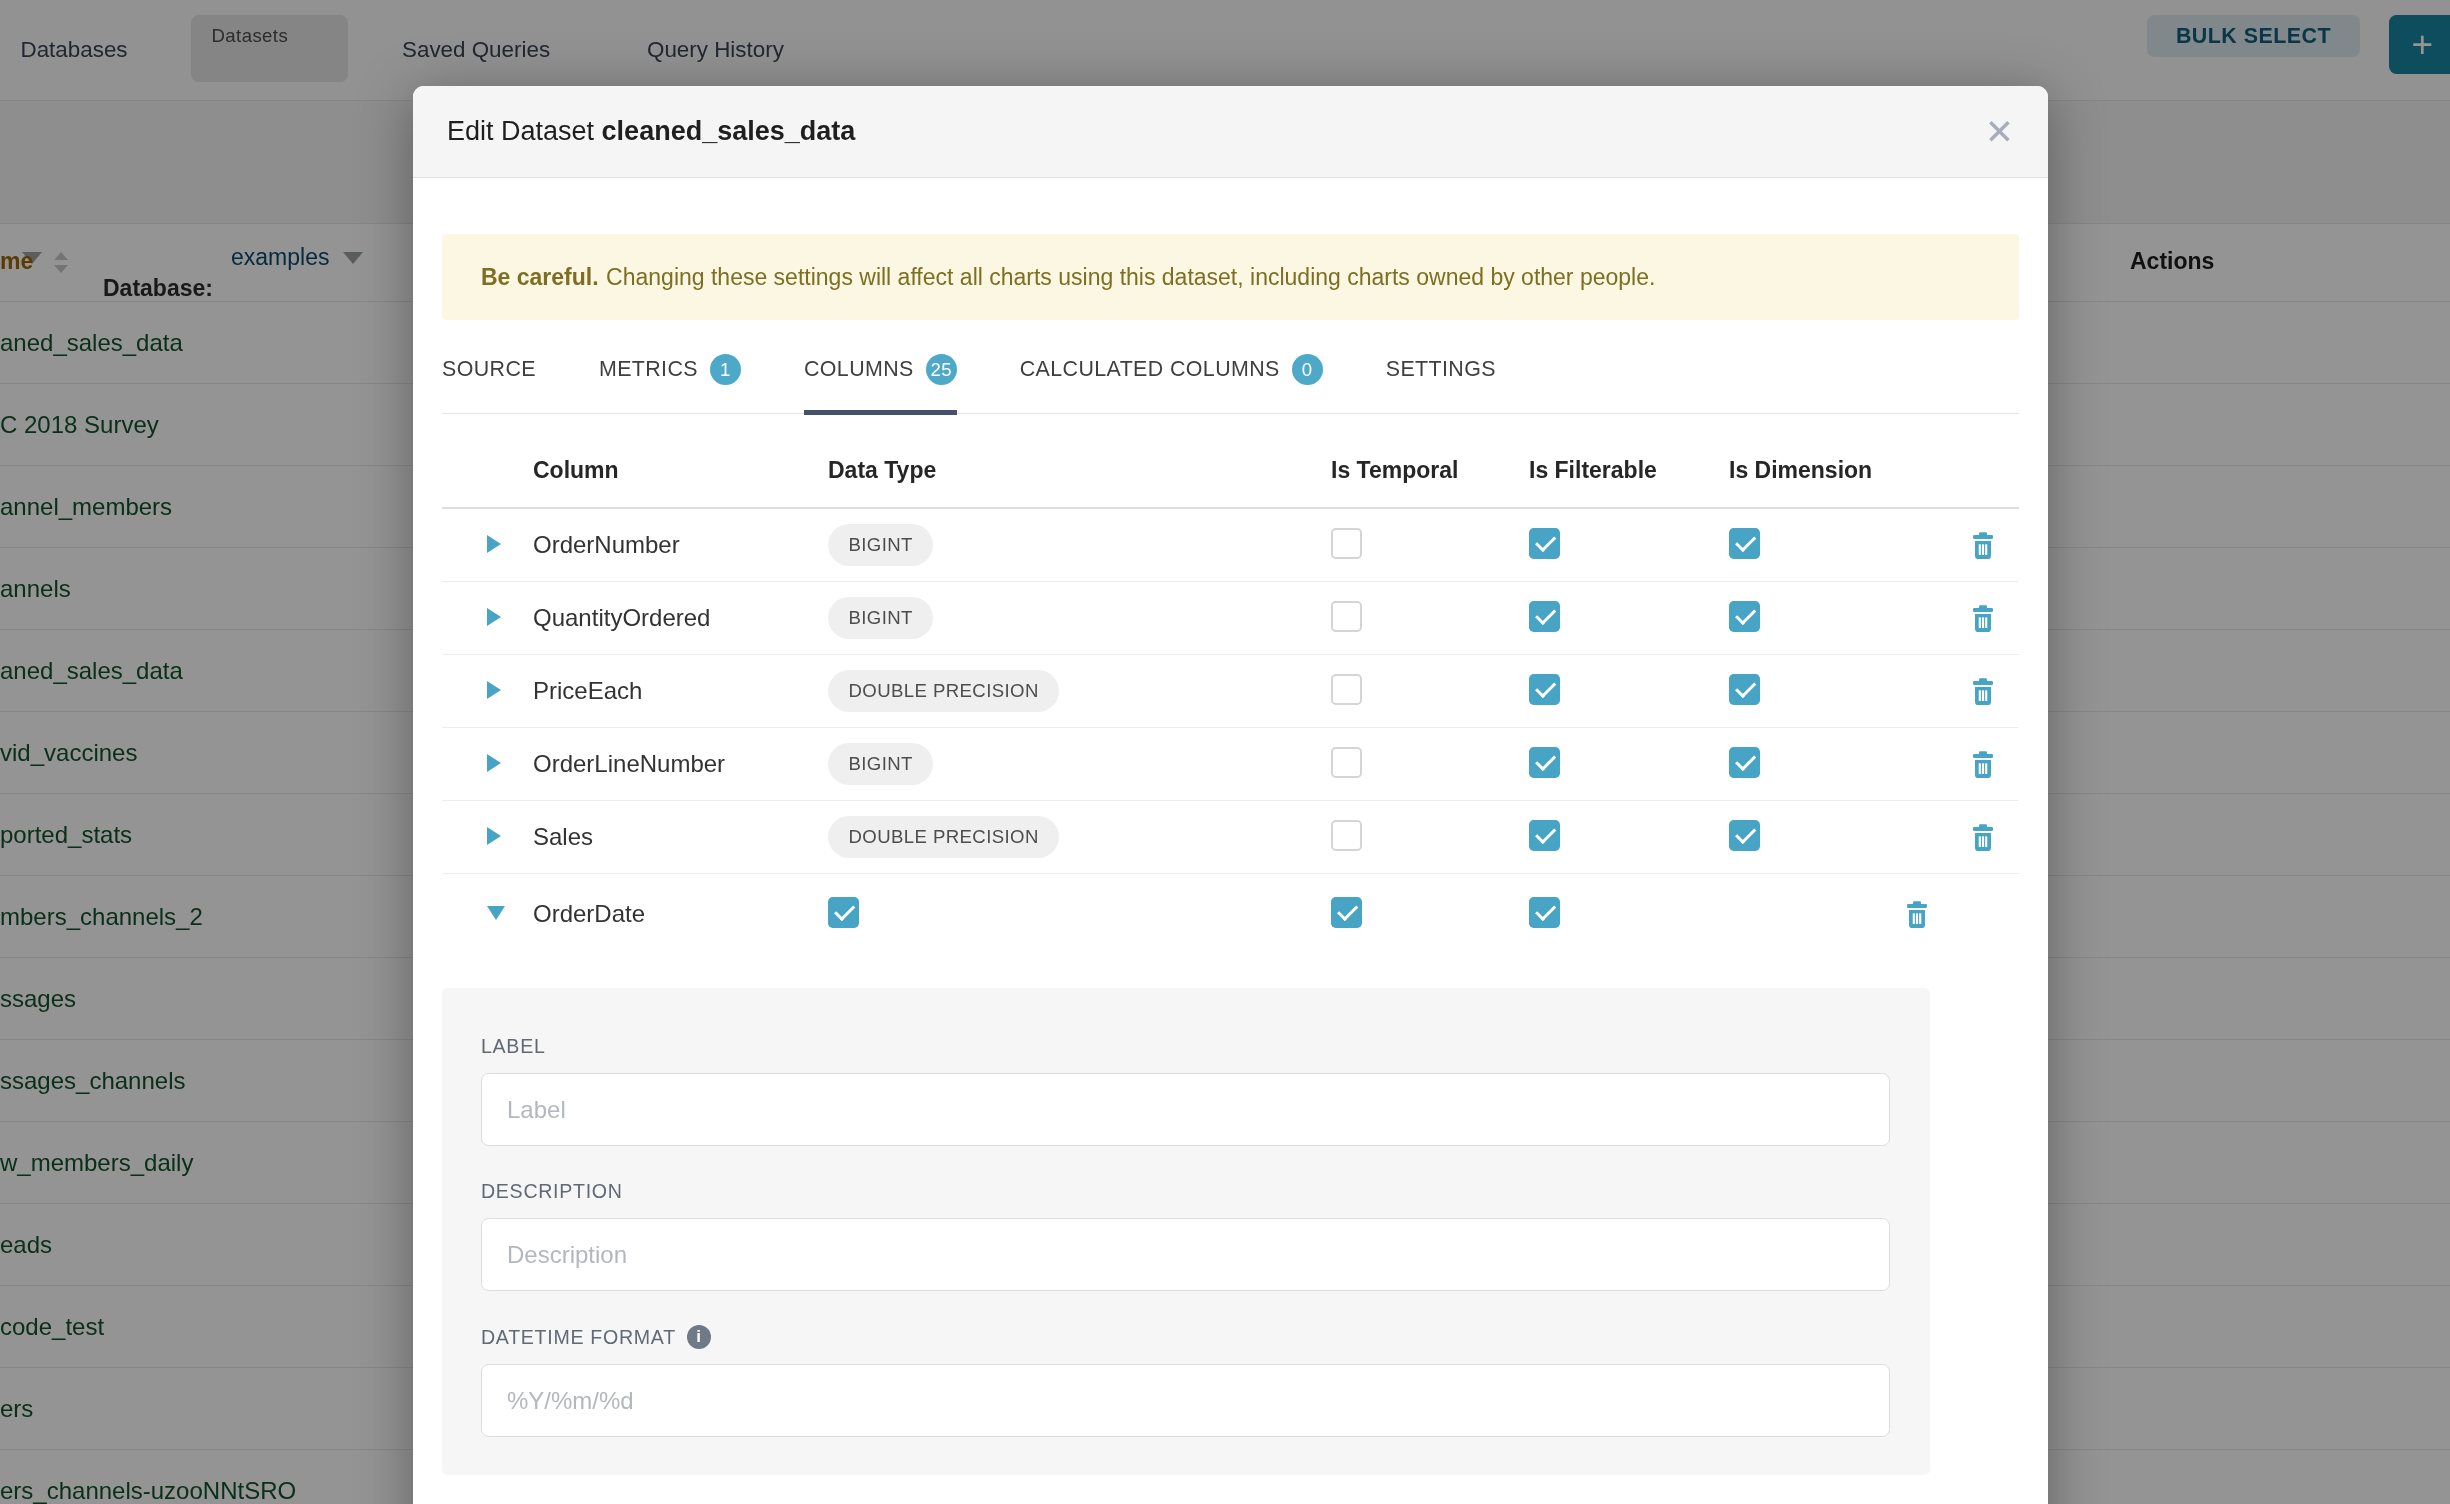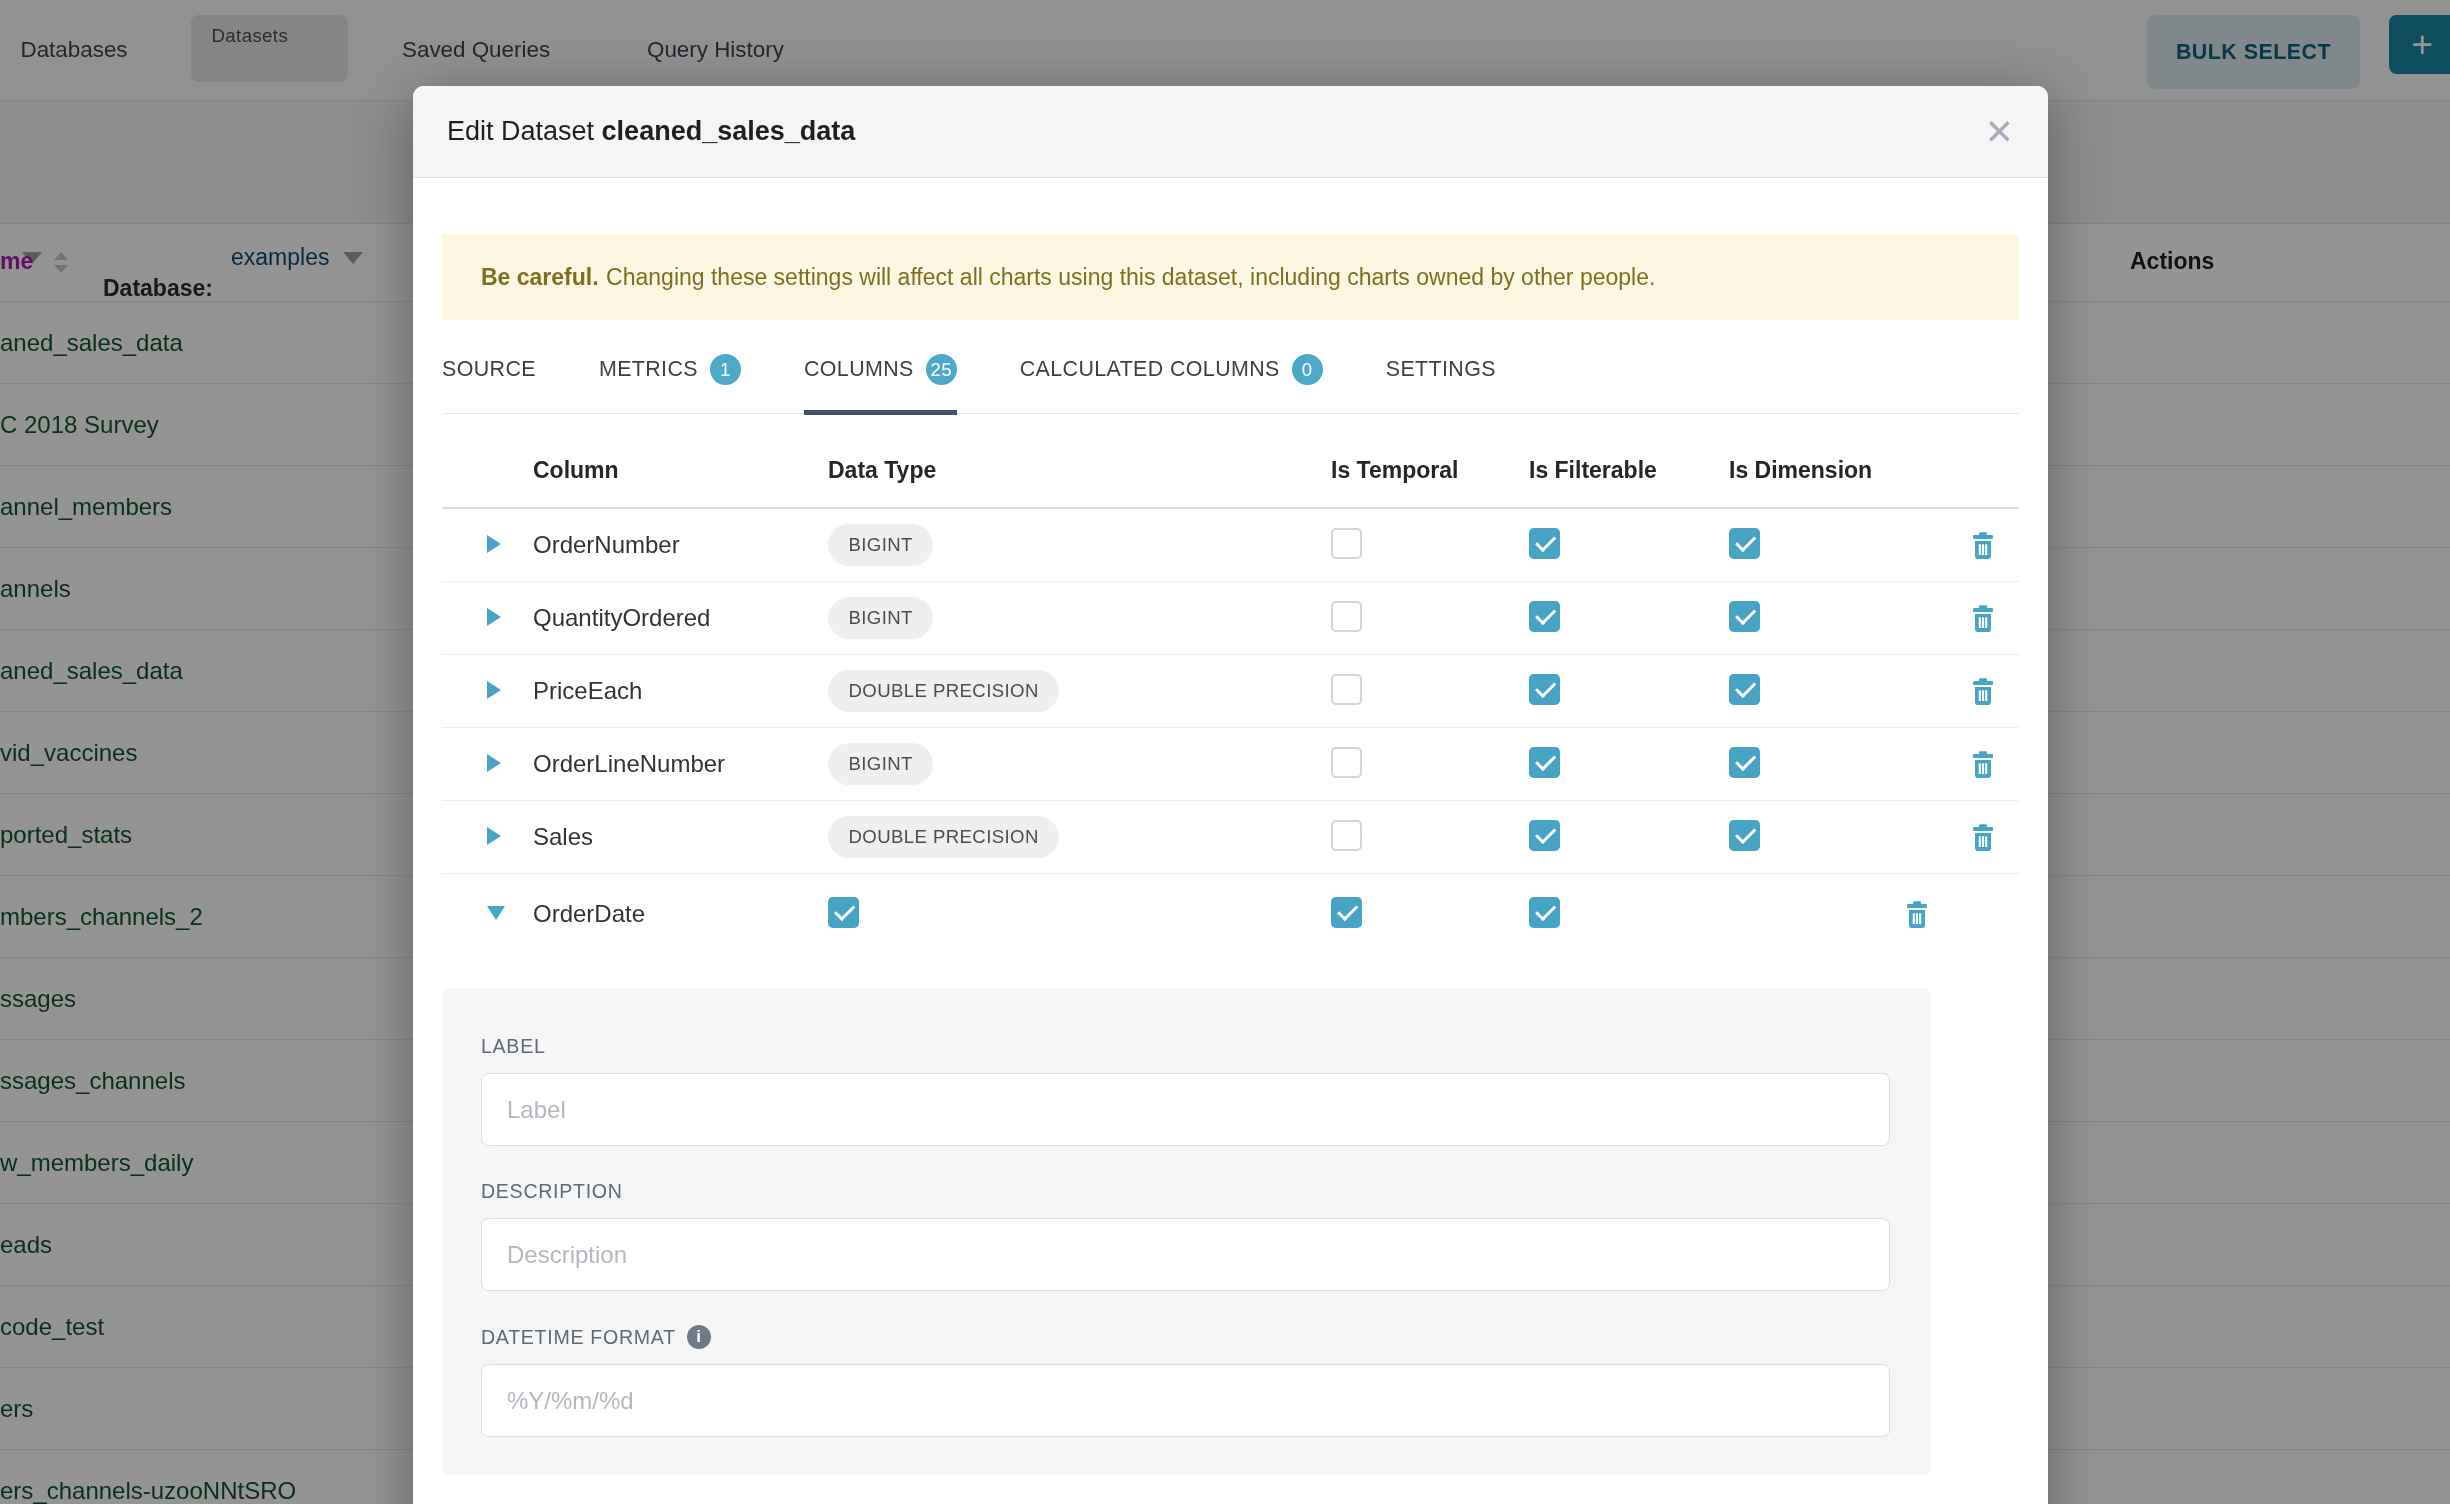--- a/index.html
+++ b/index.html
@@ -9,39 +9,39 @@
 
   
   .page { position:absolute; inset:0; background:#fff; }
 
   .topnav { position:absolute; left:0; top:0; width:100%; height:101px;
     background:#fcfcfc; border-bottom:1.9px solid #e6e6e6; }
   .nav-item { position:absolute; top:0; height:99px; display:flex; align-items:center;
     font-size:22.4px; color:#3c4454; cursor:pointer; }
   .nav-item.pill { background:#e5e5e5; border-radius:7.5px; top:15px; height:67px;
     justify-content:center; }
-  .bulk-btn { position:absolute; left:2147px; top:15px; width:213px; height:74px;
+  .bulk-btn { position:absolute; left:2147px; top:15px; width:213px; height:42px;
     background:#dcebf1; border-radius:7.5px; display:flex; align-items:center; justify-content:center;
     color:#11607b; font-size:21.4px; font-weight:700; letter-spacing:0.5px; cursor:pointer; }
   .plus-btn { position:absolute; left:2389px; top:15px; width:84px; height:59px;
     background:#1985a0; border-radius:7.5px 0 0 7.5px; display:flex; align-items:center;
     color:#fff; font-size:37px; padding-left:22.4px; cursor:pointer; }
 
   .filterbar { position:absolute; left:0; top:101px; width:100%; height:123px;
     background:#f4f4f4; border-bottom:1.9px solid #e6e6e6; }
   .caret-dn { width:0; height:0; border-left:10.3px solid transparent;
     border-right:10.3px solid transparent; border-top:12px solid #9aa0a6; display:inline-block; }
   .fb-caret1 { position:absolute; left:22.4px; top:151px; }
   .fb-label { position:absolute; left:103px; top:142px; font-size:23px; font-weight:700; color:#2b2b2b;margin-top:32px; }
   .fb-value { position:absolute; left:231px; top:143px; font-size:23px; color:#0c4a6e; }
   .fb-caret2 { position:absolute; left:343px; top:151px; }
 
   .bg-table { position:absolute; left:0; top:224px; width:100%; }
   .bg-head { height:78px; border-bottom:1.9px solid #e8e8e8; position:relative; }
-  .bg-name-h { position:absolute; left:0; top:24px; font-size:23px; font-weight:700; color:#a21caf; }
+  .bg-name-h { position:absolute; left:0; top:24px; font-size:23px; font-weight:700; color:#a16207; }
   .sort-ic { position:absolute; left:54px; top:28px; display:flex; flex-direction:column; gap:4.7px; }
   .sort-ic i { width:0; height:0; border-left:7.5px solid transparent; border-right:7.5px solid transparent; display:block; }
   .sort-up { border-bottom:8.4px solid #c9c9c9; }
   .sort-dn { border-top:8.4px solid #c9c9c9; }
   .bg-actions-h { position:absolute; left:2130px; top:24px; font-size:23px; font-weight:700; color:#1c1c1c; }
   .bg-row { height:82px; border-bottom:1.4px solid #e8e8e8; display:flex; align-items:center; }
   .bg-row a { font-size:24px; color:#14532d; text-decoration:none; cursor:pointer; }
 
   
   .mask { position:absolute; inset:0; background:rgba(0,0,0,.42); }

